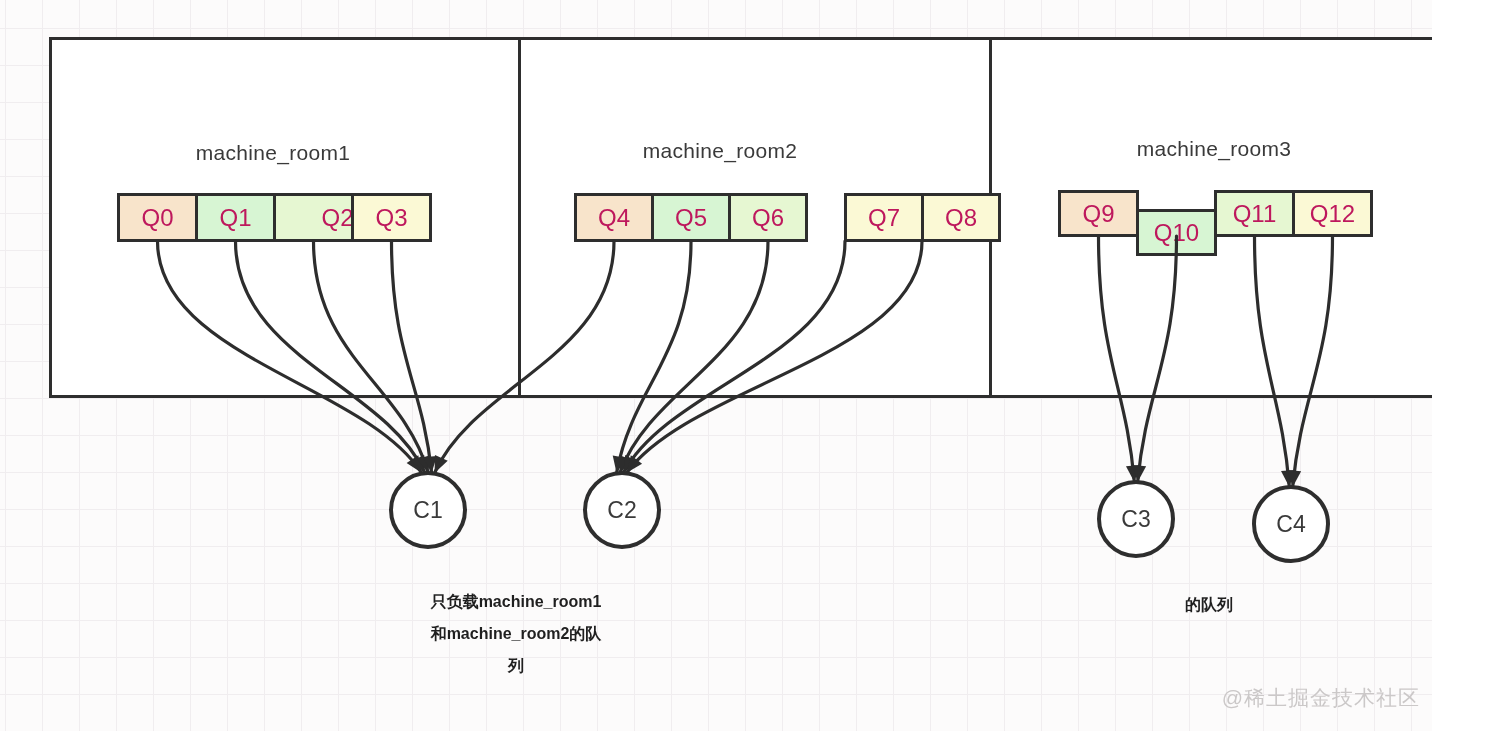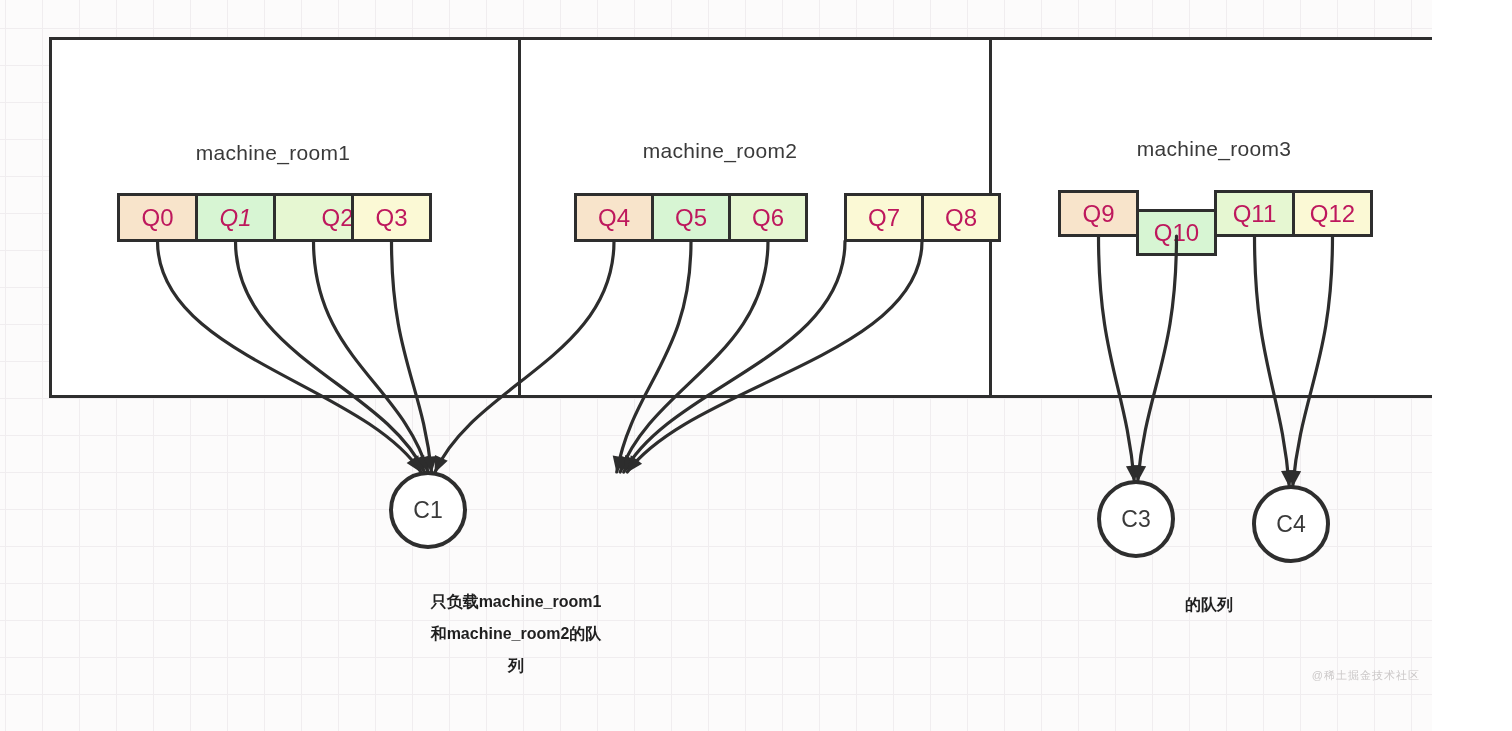--- a/index.html
+++ b/index.html
@@ -65,22 +65,22 @@
   #consumer-2 { left: 1097px; top: 480px; }
   #consumer-3 { left: 1252px; top: 485px; }
   .caption {
     position: absolute; width: 340px; text-align: center;
     font-size: 16px; font-weight: bold; color: #1f1f1f;
     line-height: 32px;
   }
   #caption-left  { left: 346px; top: 586px; }
   #caption-right { left: 1039px; top: 589px; }
   .watermark {
-    position: absolute; right: 12px; top: 668px;
-    font-size: 11px; color: #cbc8c8; letter-spacing: 1px;
+    position: absolute; right: 12px; top: 684px;
+    font-size: 21px; color: #cbc8c8; letter-spacing: 1px;
   }
   #arrow-layer {
     position: absolute; left: 0; top: 0;
     width: 1512px; height: 731px;
     pointer-events: none;
   }
   #arrow-layer path.arrow {
     fill: none; stroke: #2d2d2d; stroke-width: 3.2px; stroke-linecap: round;
   }
 </style>
@@ -92,39 +92,40 @@
   <div class="rooms-outline"></div>
   <div class="room-divider" id="divider-1"></div>
   <div class="room-divider" id="divider-2"></div>
 
   <div class="room-title" id="title-room1">machine_room1</div>
   <div class="room-title" id="title-room2">machine_room2</div>
   <div class="room-title" id="title-room3">machine_room3</div>
 
   <div class="queue-row" id="qrow-0">
       <div class="qcell" style="background: rgb(248, 228, 203);">Q0</div>
-      <div class="qcell" style="background: rgb(215, 245, 211); font-style: italic;">Q1</div>
+      <div class="qcell" style="background: rgb(215, 245, 211);">Q1</div>
       <div class="qcell" style="background: rgb(230, 247, 210); padding-left: 48px;">Q2</div>
       <div class="qcell" style="background: rgb(251, 249, 213);">Q3</div>
     </div>
   <div class="queue-row" id="qrow-1">
       <div class="qcell" style="background: rgb(248, 228, 203);">Q4</div>
       <div class="qcell" style="background: rgb(215, 245, 211);">Q5</div>
       <div class="qcell" style="background: rgb(230, 247, 210);">Q6</div>
       <div class="qcell" style="background: rgb(251, 249, 213); margin-left: 36px;">Q7</div>
       <div class="qcell" style="background: rgb(251, 249, 213);">Q8</div>
     </div>
   <div class="queue-row" id="qrow-2">
       <div class="qcell" style="background: rgb(248, 228, 203);">Q9</div>
       <div class="qcell" style="background: rgb(215, 245, 211); margin-top: 19px;">Q10</div>
       <div class="qcell" style="background: rgb(230, 247, 210);">Q11</div>
       <div class="qcell" style="background: rgb(251, 249, 213);">Q12</div>
     </div>
 
   <div class="consumer" id="consumer-0">C1</div>
+  <div class="consumer" id="consumer-1">C2</div>
   <div class="consumer" id="consumer-2">C3</div>
   <div class="consumer" id="consumer-3">C4</div>
 
   <div class="caption" id="caption-left">
     <div>只负载machine_room1</div>
     <div>和machine_room2的队</div>
     <div>列</div>
   </div>
   <div class="caption" id="caption-right">
     <div>的队列</div>

